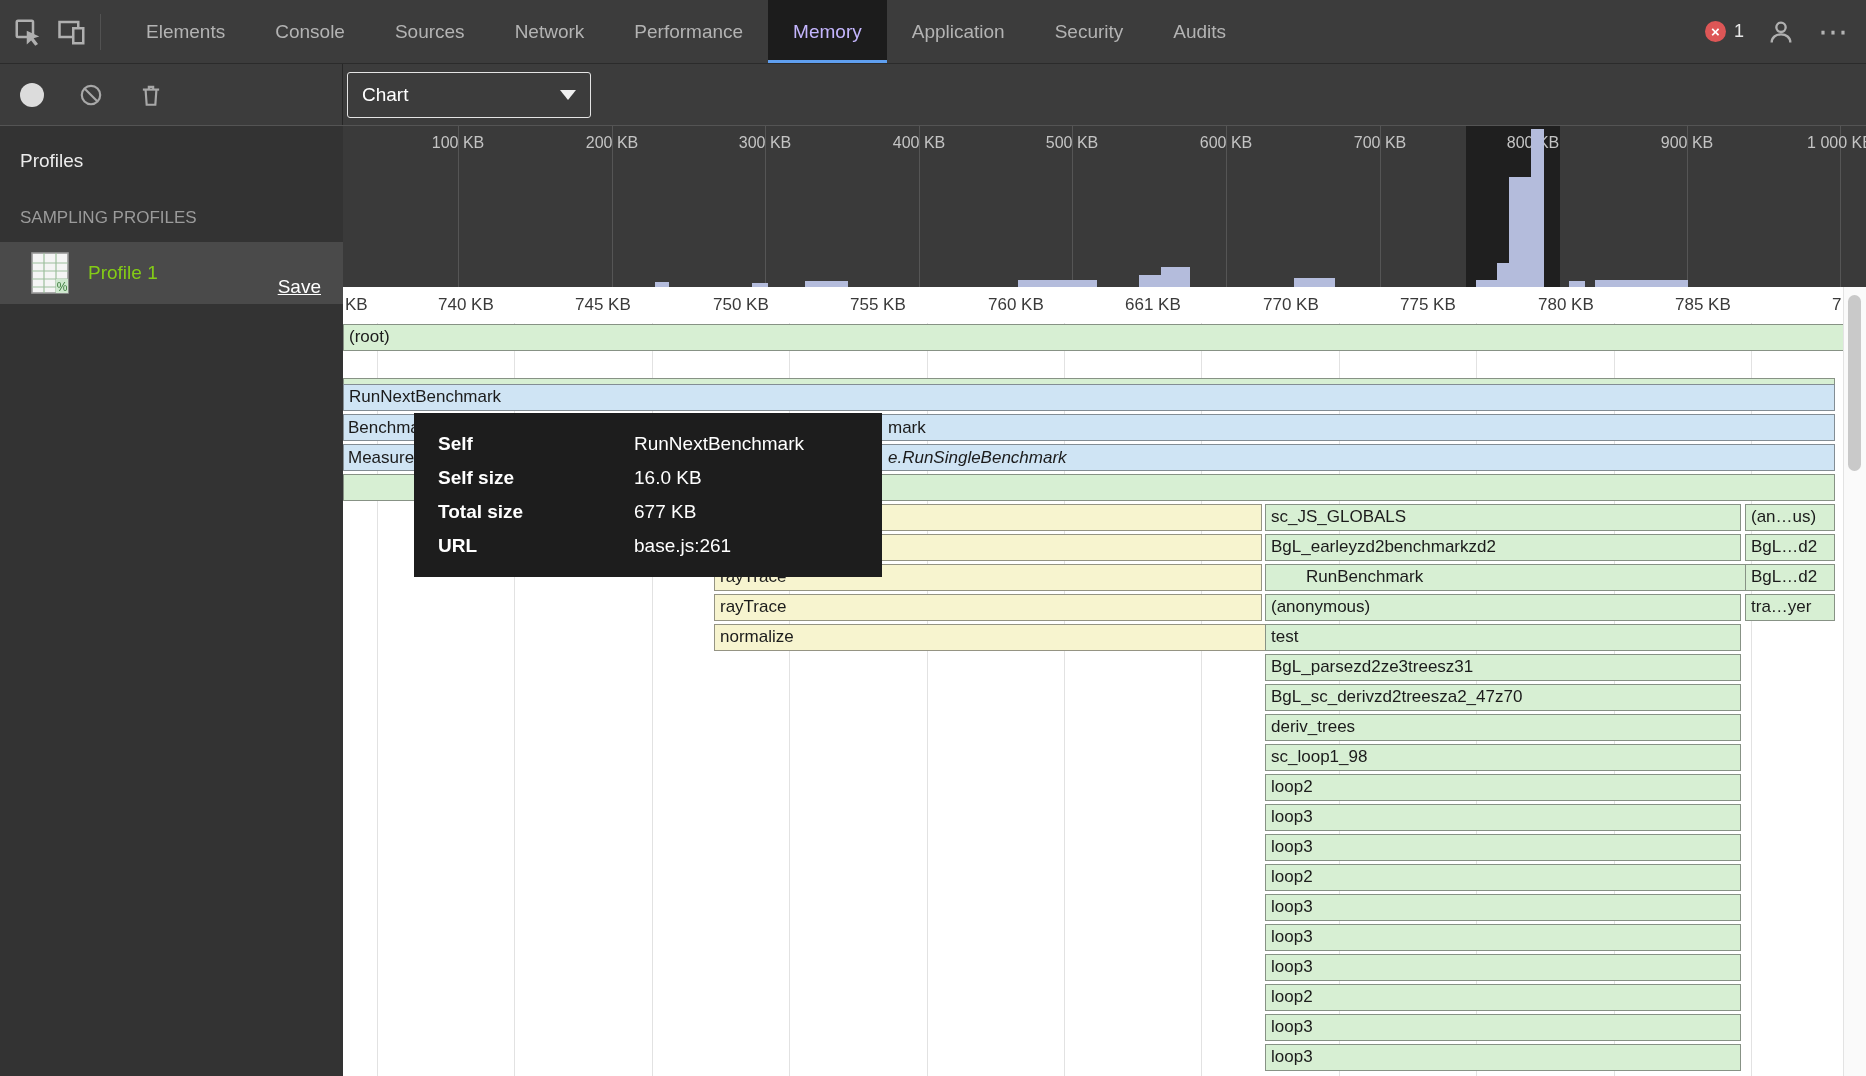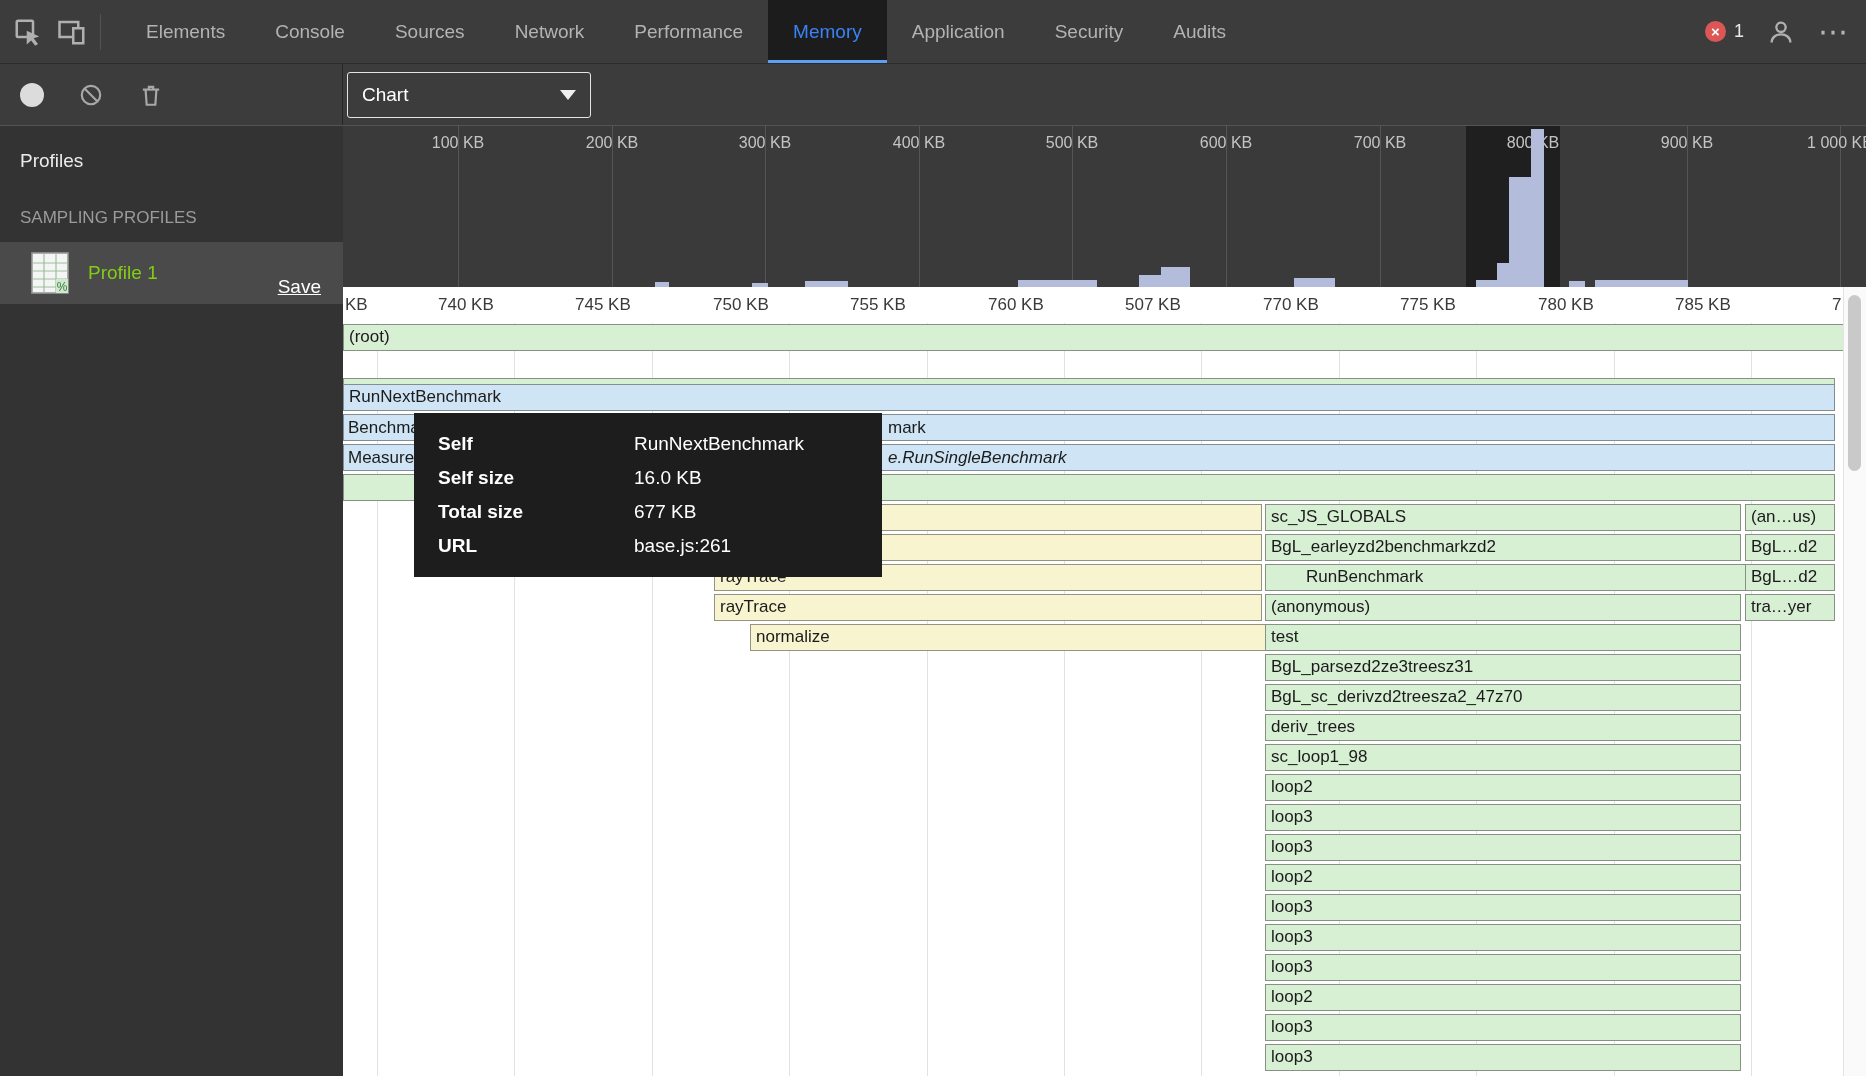--- a/index.html
+++ b/index.html
@@ -7,21 +7,21 @@
   .app { position:relative; width:1866px; height:1076px; overflow:hidden; background:#fff; }
 
   
   .topbar { position:absolute; top:0; left:0; right:0; height:63px; background:#3c3c3c;
             display:flex; align-items:center; }
   .tb-icon { width:44px; height:52px; display:flex; align-items:center; justify-content:center; cursor:pointer; }
   .tb-sep { width:1px; height:36px; background:#525252; margin:0 6px; }
   .tabs { display:flex; height:100%; margin-left:14px; }
   .tab { display:flex; align-items:center; padding:0 25px; font-size:19px; color:#b3b3b3;
          position:relative; cursor:pointer; white-space:nowrap; }
-  .tab.active { background:#1c1c1c; color:#3b82f6; }
+  .tab.active { background:#1c1c1c; color:#c4b5fd; }
   .tab.active::after { content:''; position:absolute; left:0; right:0; bottom:0; height:3px; background:#5f9ff0; }
   .tb-right { margin-left:auto; display:flex; align-items:center; gap:20px; margin-right:18px; }
   .error-badge { display:flex; align-items:center; gap:8px; cursor:pointer; }
   .err-circle { width:21px; height:21px; border-radius:50%; background:#dd5656; color:#fff;
                 font-size:15px; line-height:21px; text-align:center; font-weight:bold; }
   .err-count { color:#e8e8e8; font-size:18px; }
   .more-dots { color:#b3b3b3; font-size:30px; line-height:30px; cursor:pointer; }
 
   
   .subtoolbar { position:absolute; top:63px; left:0; right:0; height:63px; background:#3c3c3c;
@@ -219,21 +219,21 @@
           <div class="ov-bar" style="left: 1226px; width: 16px; height: 6px;"></div>
           <div class="ov-bar" style="left: 1252px; width: 93px; height: 7px;"></div>
         </div>
       <div class="ruler">
           <div class="ruler-label" style="left: 2px;">KB</div>
           <div class="ruler-label" style="left: 95px;">740 KB</div>
           <div class="ruler-label" style="left: 232px;">745 KB</div>
           <div class="ruler-label" style="left: 370px;">750 KB</div>
           <div class="ruler-label" style="left: 507px;">755 KB</div>
           <div class="ruler-label" style="left: 645px;">760 KB</div>
-          <div class="ruler-label" style="left: 782px;">507 KB</div>
+          <div class="ruler-label" style="left: 782px;">661 KB</div>
           <div class="ruler-label" style="left: 920px;">770 KB</div>
           <div class="ruler-label" style="left: 1057px;">775 KB</div>
           <div class="ruler-label" style="left: 1195px;">780 KB</div>
           <div class="ruler-label" style="left: 1332px;">785 KB</div>
           <div class="ruler-label" style="left: 1489px;">7</div>
         </div>
       <div class="flame">
           <div class="grid-line" style="left: 34px;"></div>
           <div class="grid-line" style="left: 171px;"></div>
           <div class="grid-line" style="left: 309px;"></div>
@@ -281,21 +281,21 @@
             <div class="seg yellow" style="left: 371px; width: 548px;">rayTrace</div>
             <div class="seg green" style="left: 922px; width: 512px; padding-left: 40px;">RunBenchmark</div>
             <div class="seg green" style="left: 1402px; width: 90px;">BgL…d2</div>
           </div>
           <div class="frow" style="top: 270px;">
             <div class="seg yellow" style="left: 371px; width: 548px;">rayTrace</div>
             <div class="seg green" style="left: 922px; width: 476px;">(anonymous)</div>
             <div class="seg green" style="left: 1402px; width: 90px;">tra…yer</div>
           </div>
           <div class="frow" style="top: 300px;">
-            <div class="seg yellow" style="left: 371px; width: 618px; margin-left: 36px;">normalize</div>
+            <div class="seg yellow" style="left: 371px; width: 618px;">normalize</div>
             <div class="seg green" style="left: 922px; width: 476px;">test</div>
           </div>
           <div class="frow" style="top: 330px;">
             <div class="seg green" style="left: 922px; width: 476px;">BgL_parsezd2ze3treesz31</div>
           </div>
           <div class="frow" style="top: 360px;">
             <div class="seg green" style="left: 922px; width: 476px;">BgL_sc_derivzd2treesza2_47z70</div>
           </div>
           <div class="frow" style="top: 390px;">
             <div class="seg green" style="left: 922px; width: 476px;">deriv_trees</div>

